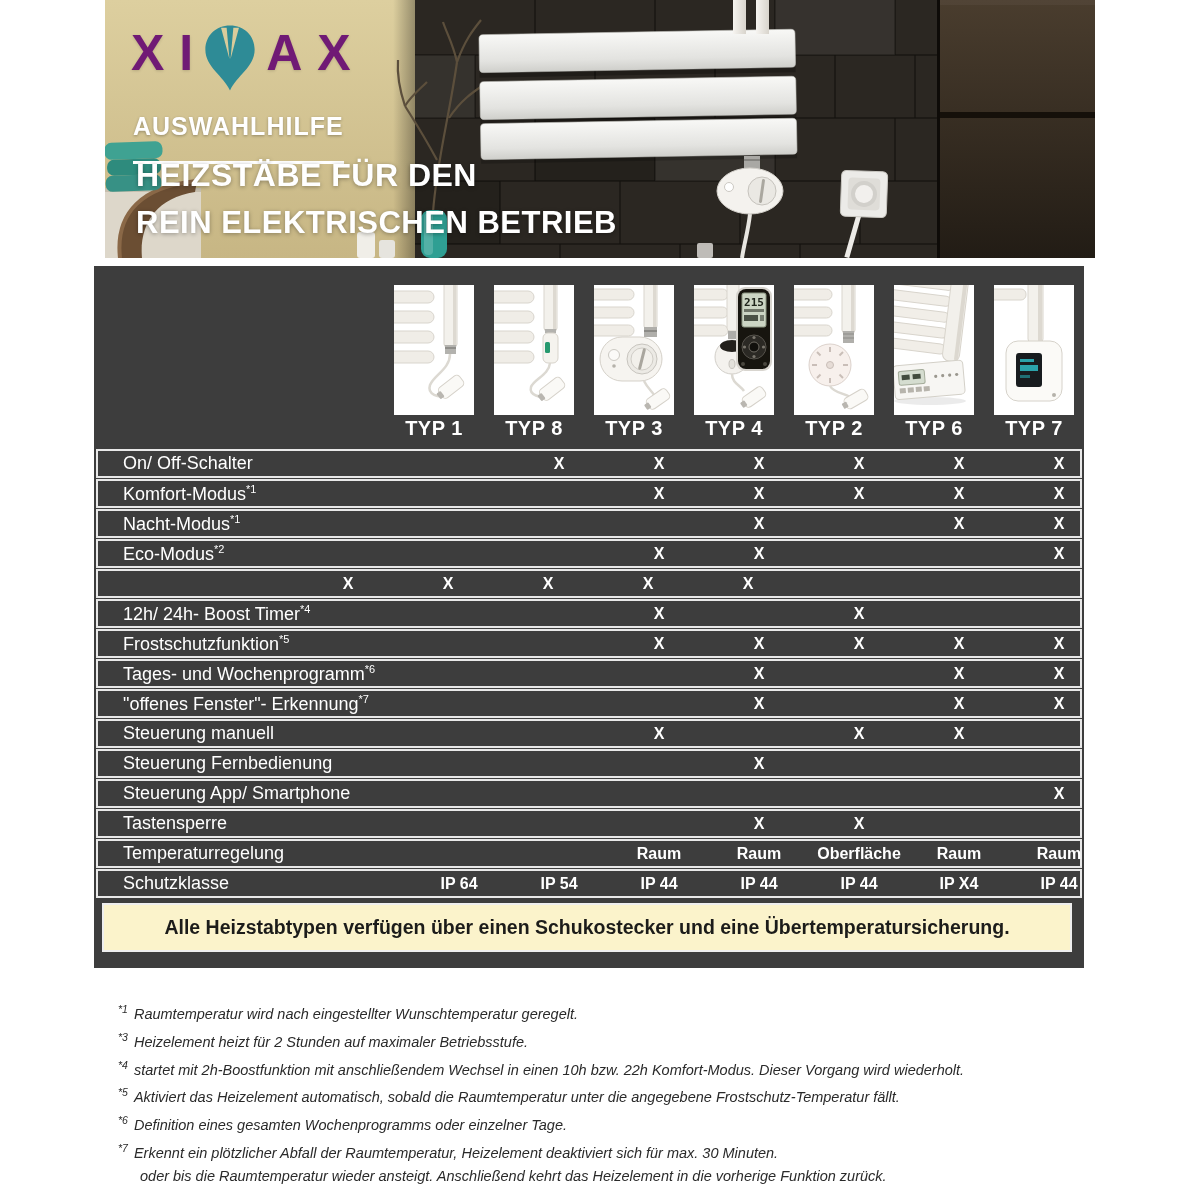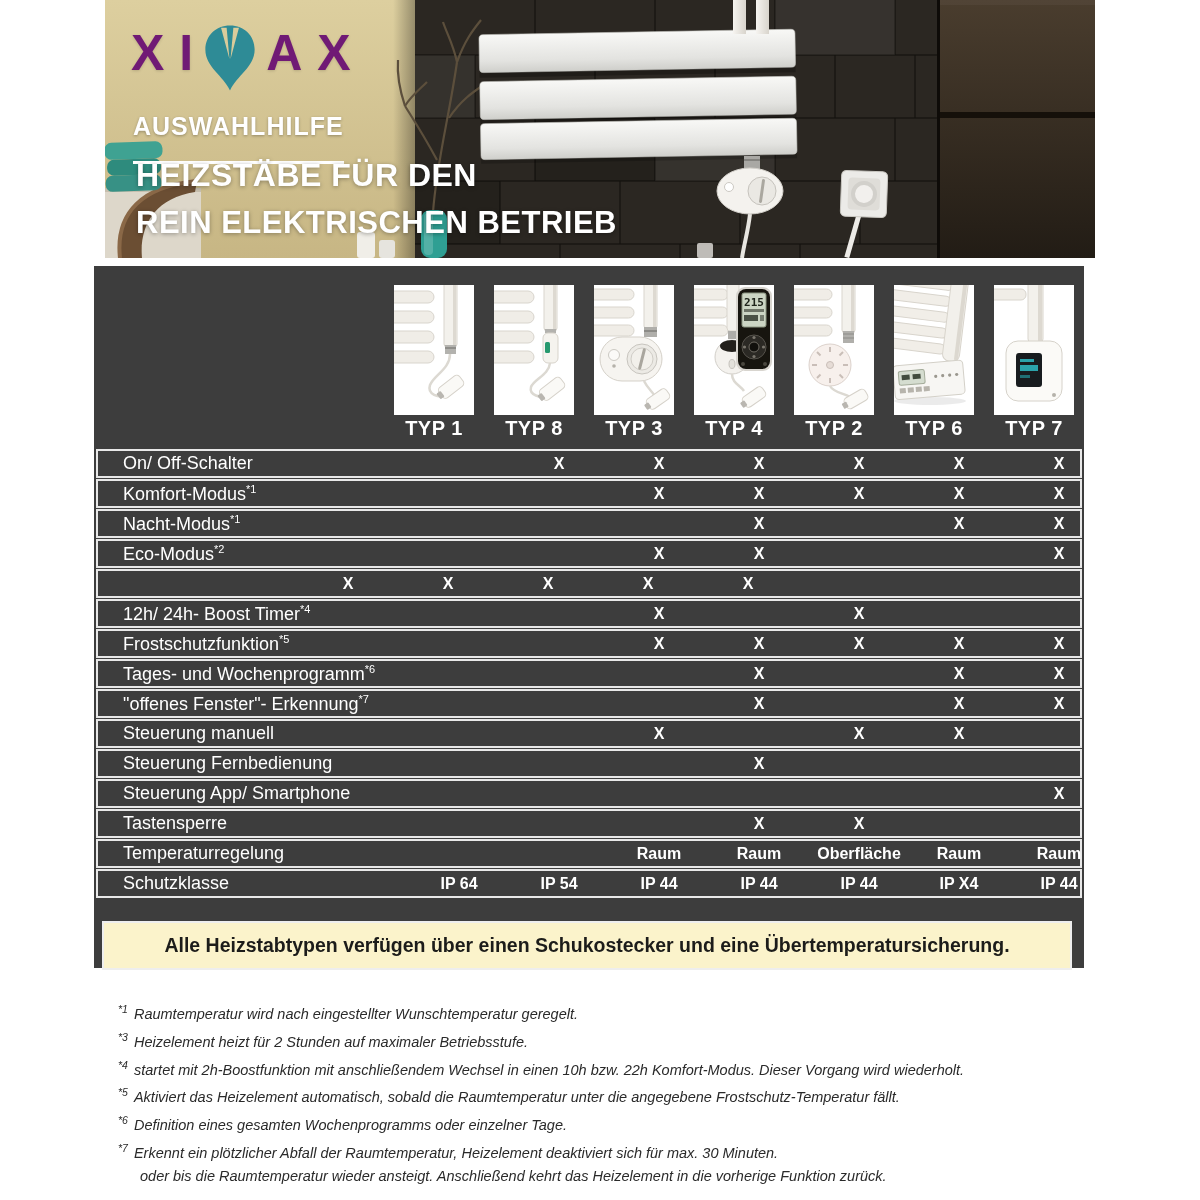--- a/index.html
+++ b/index.html
@@ -22,21 +22,21 @@
   .pcol svg{display:block;}
   .plabel{position:absolute;top:151px;width:100px;height:26px;text-align:center;color:#fff;
           font-weight:bold;font-size:20px;letter-spacing:.5px;}
   .frows{position:absolute;left:2px;top:183px;width:986px;}
   .frow{display:flex;align-items:center;height:29px;box-sizing:border-box;border:2px solid #e8e8e8;
         margin-bottom:1px;background:#3d3d3d;}
   .flabel{flex:none;width:286px;padding-left:25px;color:#fff;font-size:18px;white-space:nowrap;}
   .flabel sup{font-size:11px;letter-spacing:0;}
   .fcell{flex:none;width:100px;text-align:center;color:#fff;font-weight:bold;font-size:16px;}
   .banner{position:absolute;left:8px;top:637px;width:966px;height:45px;background:#fbf3cb;border:2px solid #eee;
-          display:flex;align-items:center;justify-content:center;color:#1c1c1a;font-weight:bold;font-size:19.5px;margin-top:18px;}
+          display:flex;align-items:center;justify-content:center;color:#1c1c1a;font-weight:bold;font-size:19.5px;}
 
   
   .foot{position:absolute;left:118px;top:1002px;width:1010px;color:#2a2a2a;font-style:italic;font-size:14.5px;}
   .fline{line-height:15px;margin-bottom:8px;white-space:nowrap;}
   .fline sup{font-size:10.5px;margin-right:6px;}
   .fline.cont{padding-left:22px;}
 </style>
 </head>
 <body>
 

